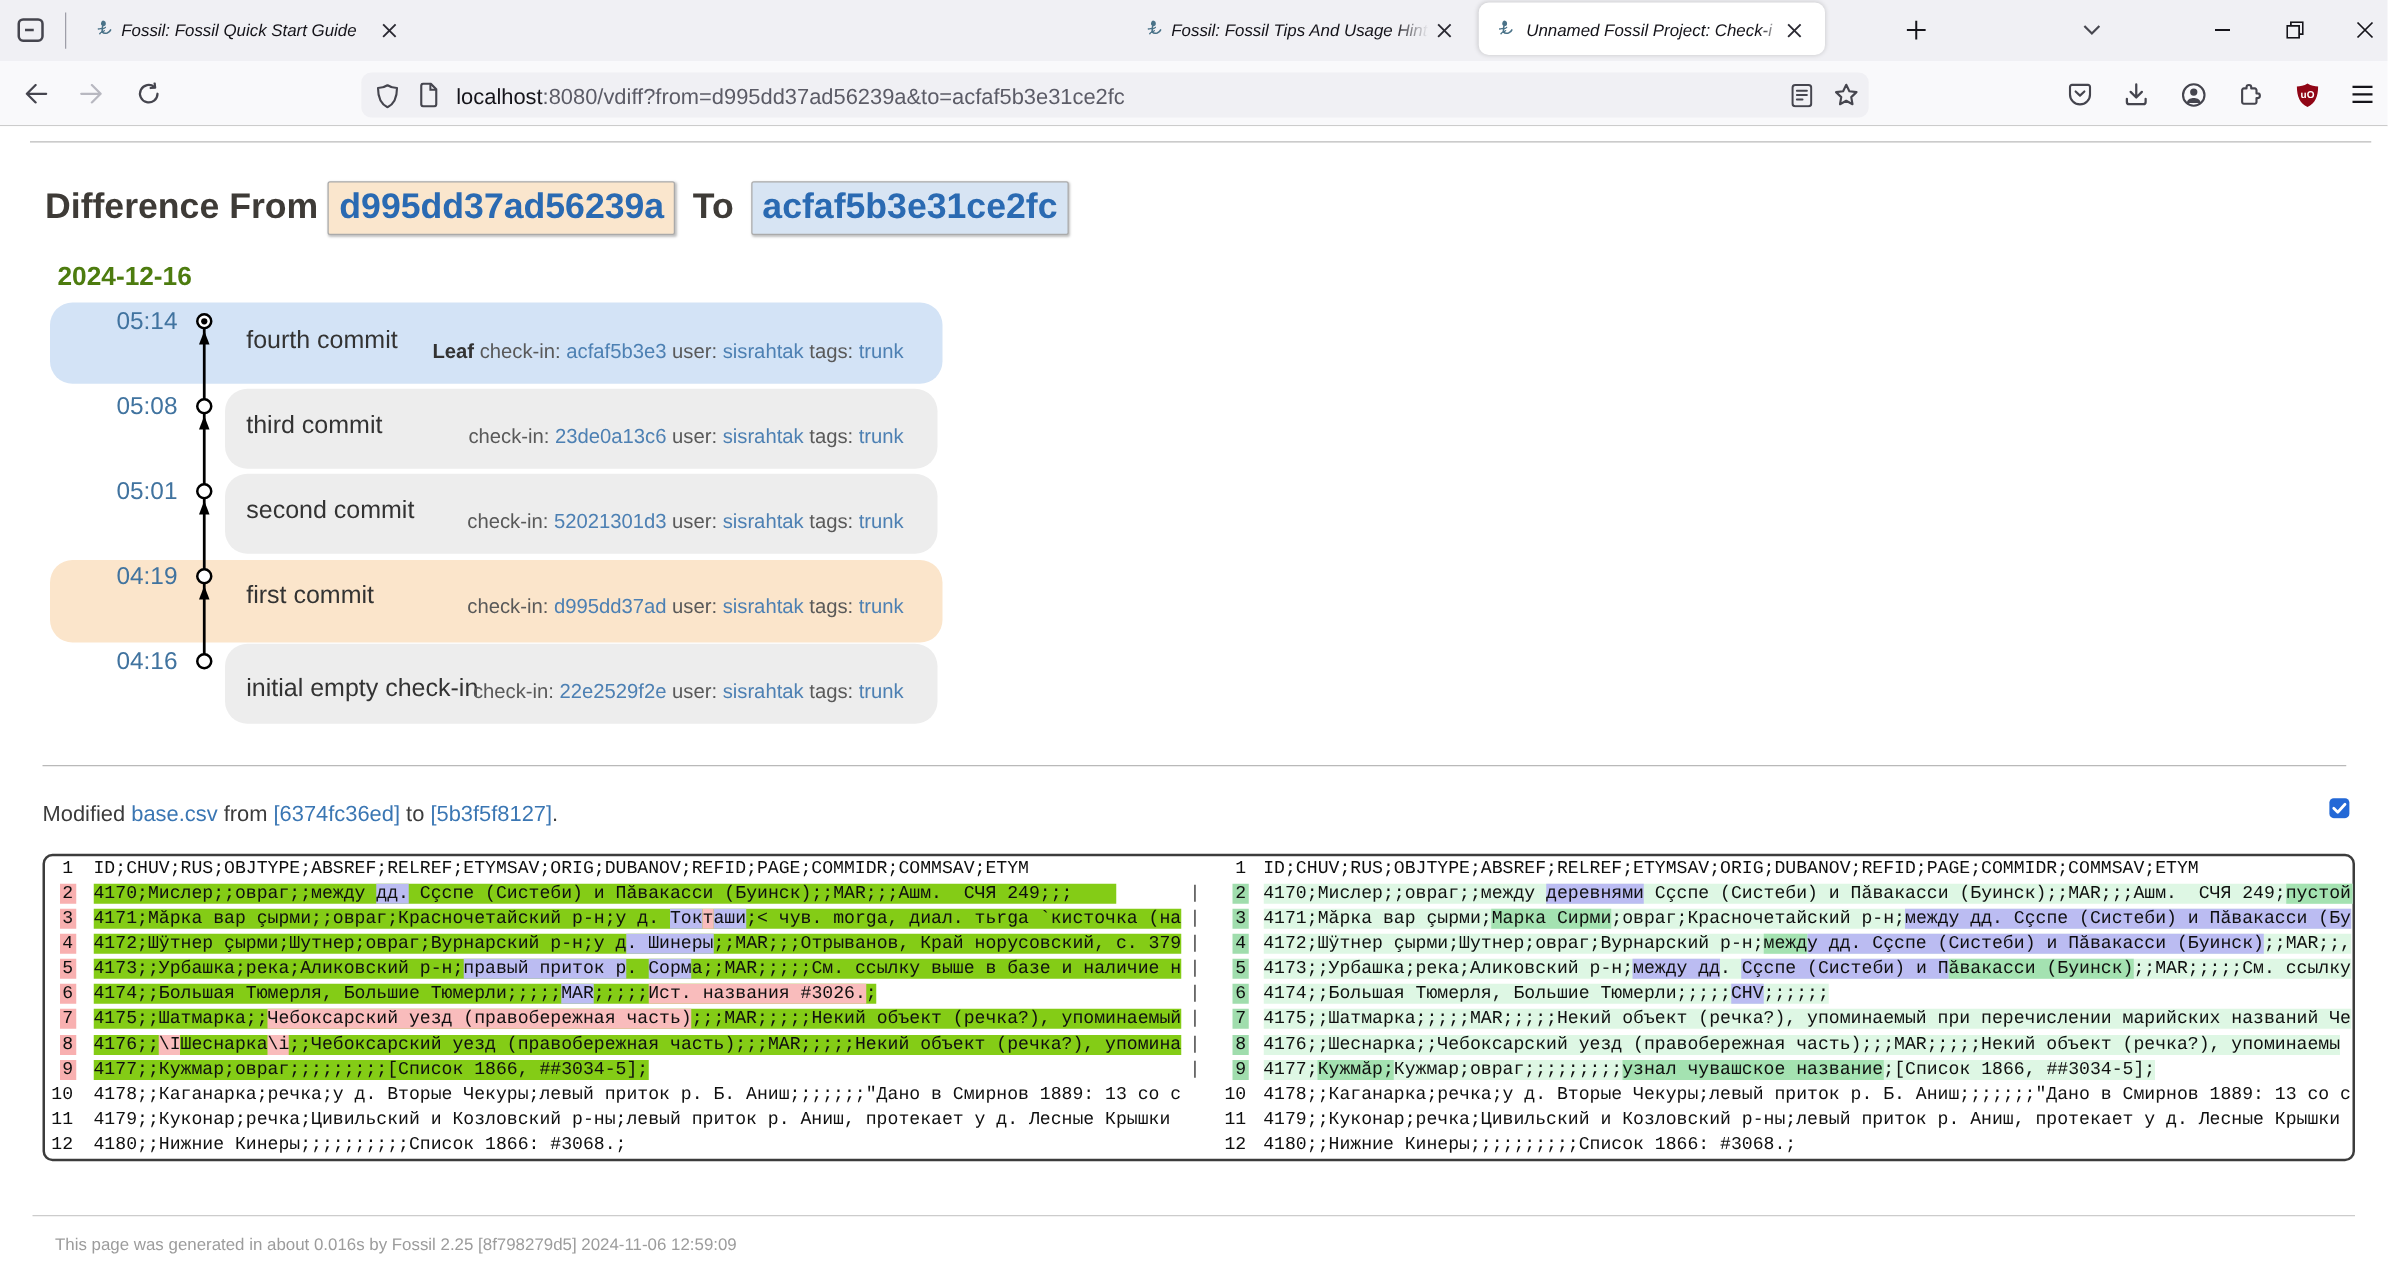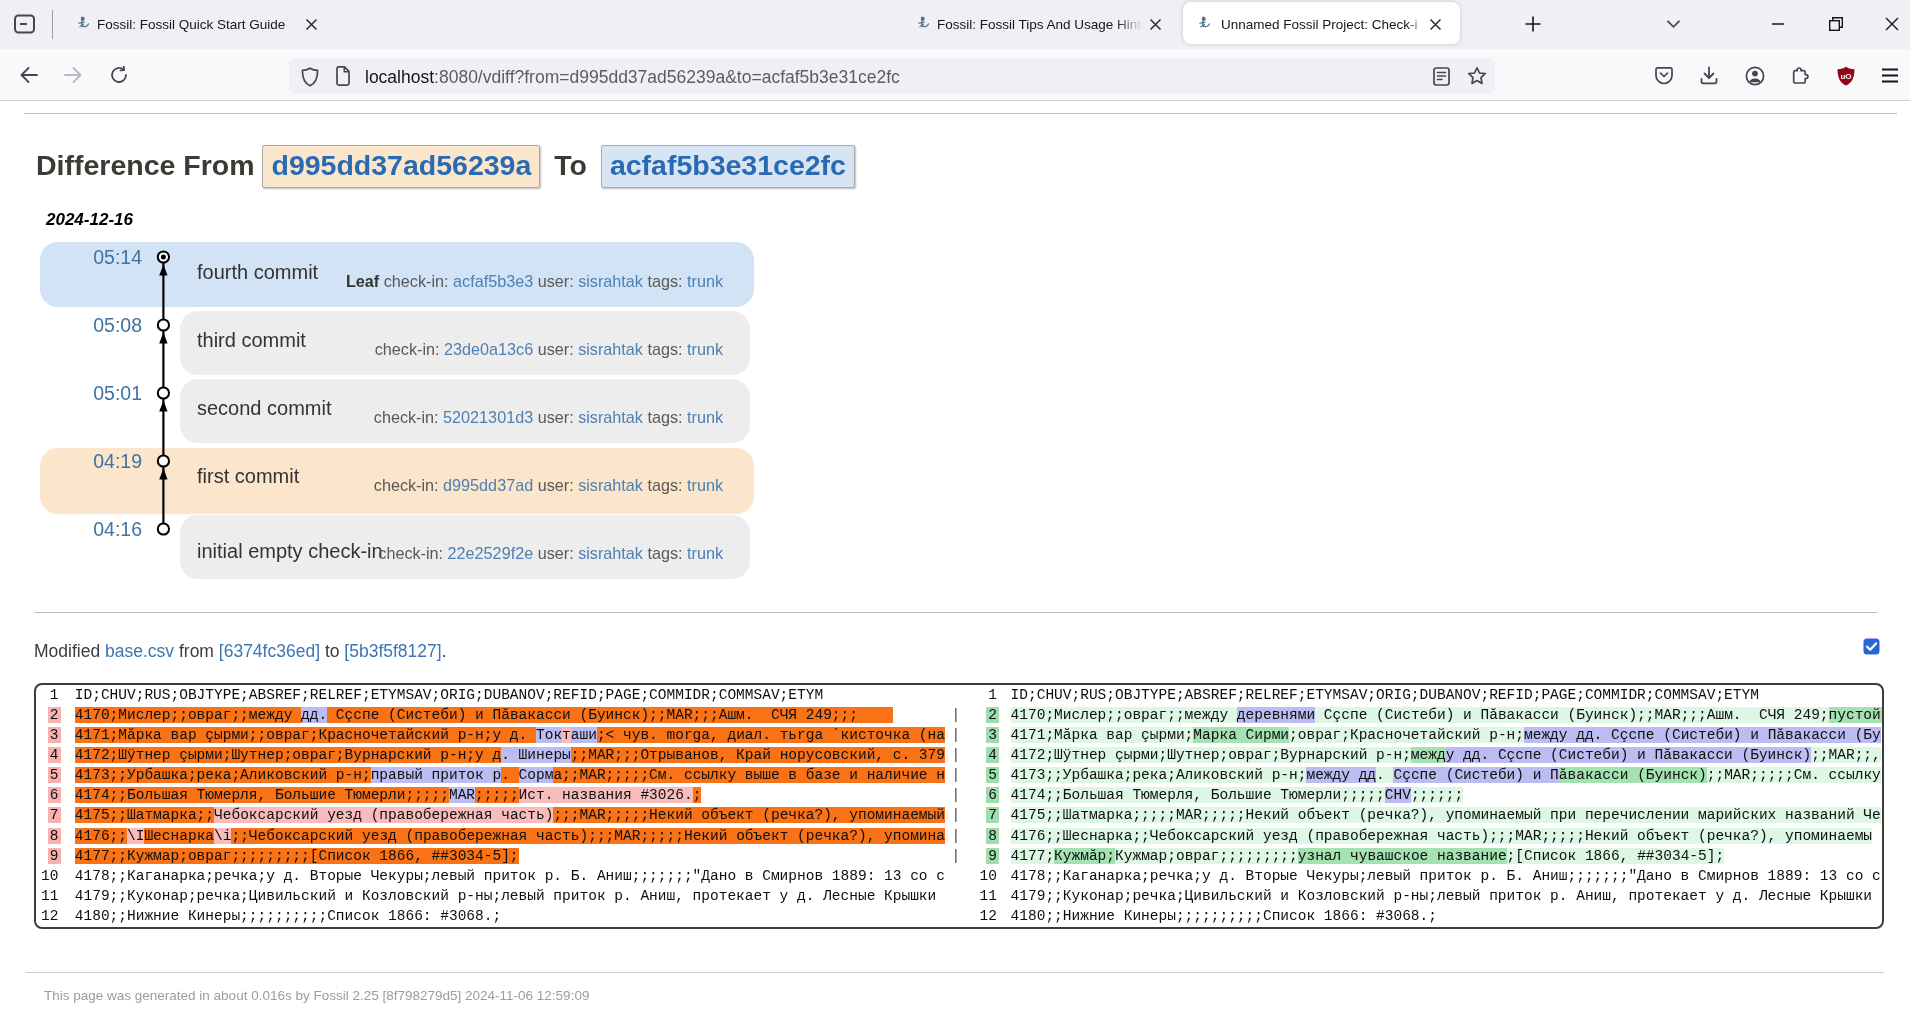--- a/index.html
+++ b/index.html
@@ -6,59 +6,59 @@
 html,body { width:1910px; height:1013px; overflow:hidden; background:#fff;
   font-family:"Liberation Sans", sans-serif; }
 .abs { position:absolute; }
 i { font-style:normal; }
 
 
 #tabbar { position:absolute; left:0; top:0; width:1910px; height:49px; background:#f0f0f4; }
 #toolbar { position:absolute; left:0; top:49px; width:1910px; height:52px; background:#f9f9fb; border-bottom:1px solid #ccc; }
 .vsep { position:absolute; width:1px; background:#9e9ea8; }
 .tab { position:absolute; top:2px; height:42px; font-size:13.5px; color:#15141a; white-space:nowrap; overflow:hidden; }
-.tab .ttl { position:absolute; top:15px; }
+.tab .ttl { position:absolute; top:15px;font-style:italic; }
 .tabx2 { position:absolute; top:16px; }
 .activetab { position:absolute; left:1183px; top:2px; width:277px; height:42px; background:#fff; border-radius:8px;
   box-shadow:0 0 4px rgba(0,0,0,.18); }
 .favicon { position:absolute; top:13px; width:16px; height:16px; }
 #urlbar { position:absolute; left:289px; top:9px; width:1206px; height:36px; background:#f0f0f4; border-radius:8px; }
 .urltxt { position:absolute; left:365px; top:18px; font-size:17.5px; color:#5b5b66; white-space:pre; }
 .urltxt b { color:#15141a; font-weight:normal; }
 .ticon { position:absolute; }
 
 
 #page { position:absolute; left:0; top:101px; width:1910px; height:912px; background:#fff; }
 .hdrline { position:absolute; left:24px; top:12px; width:1873px; height:1px; background:#bbb; }
 h1.dtitle { position:absolute; left:36px; top:44px; font-size:28.5px; font-weight:bold; color:#3e3b37; white-space:nowrap;}
 h1.dtitle .hb { display:inline-block; border:1px solid #aaa; border-radius:2px; padding:3px 8px 5px 8px;
   color:#2a6ab2; box-shadow:1px 1px 2px rgba(0,0,0,.25); }
 h1.dtitle .p { background:#fae6cd; margin-right:6px; }
 h1.dtitle .b { background:#d7e4f3; margin-left:6px; }
-.tldate { position:absolute; left:46px; top:109px; font-size:17px; font-weight:bold; color:#000000;font-style:italic; }
+.tldate { position:absolute; left:46px; top:109px; font-size:21px; font-weight:bold; color:#4d7c0f; }
 
 .tlrow { position:absolute; border-radius:18px; }
 .tlrow.full { left:40px; width:714px; height:64px; }
 .tlrow.gray { left:180px; width:570px; height:64px; background:#ededed; }
 .tltime { position:absolute; left:40px; width:102px; text-align:right; font-size:19.5px; color:#40739f; }
 .tlcomment { position:absolute; left:197px; font-size:20px; color:#333; }
 .tldetail { position:absolute; left:323px; width:400px; text-align:right; font-size:16.2px; color:#595959; white-space:nowrap;}
 .tldetail a { color:#4d80b3; text-decoration:none; }
 .tldetail b { color:#333; }
 
 .hr2 { position:absolute; left:34px; width:1843px; height:1px; background:#b9b9b9; border:0; }
 .modline { position:absolute; left:34px; top:540px; font-size:17.5px; color:#3c3c3c; }
 .modline a { color:#3a76b3; text-decoration:none; }
 
 
 #diffbox { position:absolute; left:34px; top:582px; width:1850px; height:246px; border:2px solid #3c3c3c; border-radius:8px; background:#fff; overflow:hidden; }
 .drow { position:absolute; white-space:pre; font-family:"Liberation Mono", monospace; font-size:14.5px; line-height:20.1px; height:20.1px; color:#0f0f0f; }
 .num { display:inline-block; text-align:right; }
 .dsep { color:#444; }
-.bgdel { background:#f97316; }
+.bgdel { background:#84cc16; }
 .bgins { background:#def7e4; }
 .d2 { background:#f9bcbc; }
 .g2 { background:#a4e2b1; }
 .ed { background:#bbbcf2; }
 .numd { background:#f8b0b0; padding:0 2px; margin:0 -2px; }
 .numg { background:#a0ddad; padding:0 2px; margin:0 -2px; }
 
 .hr3 { position:absolute; left:26px; width:1858px; height:1px; background:#ccc; border:0; }
 .footer { position:absolute; left:44px; top:887px; font-size:13.5px; color:#9c9c9c; }
 </style>

